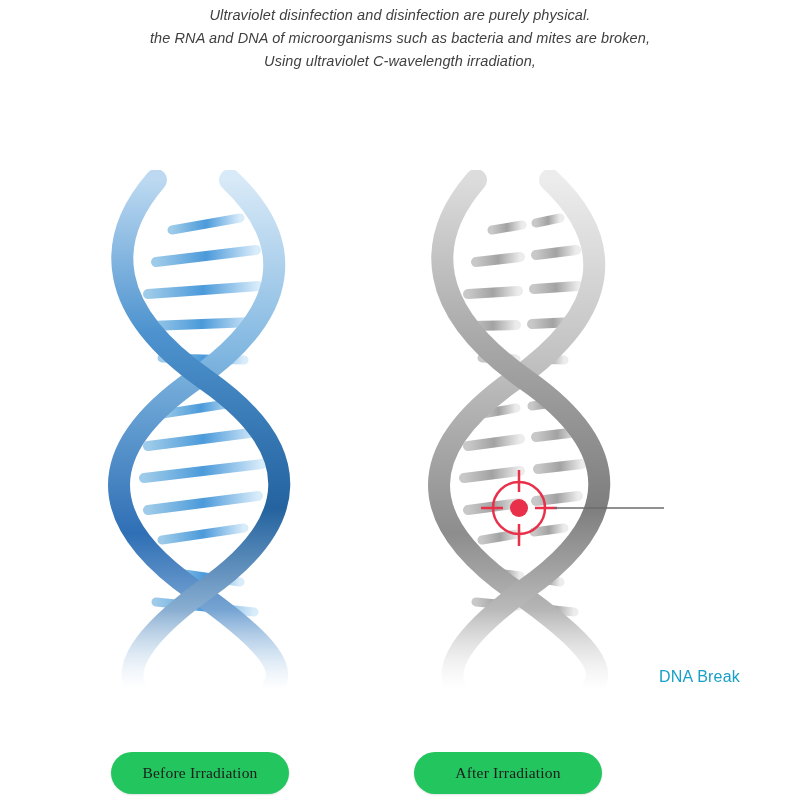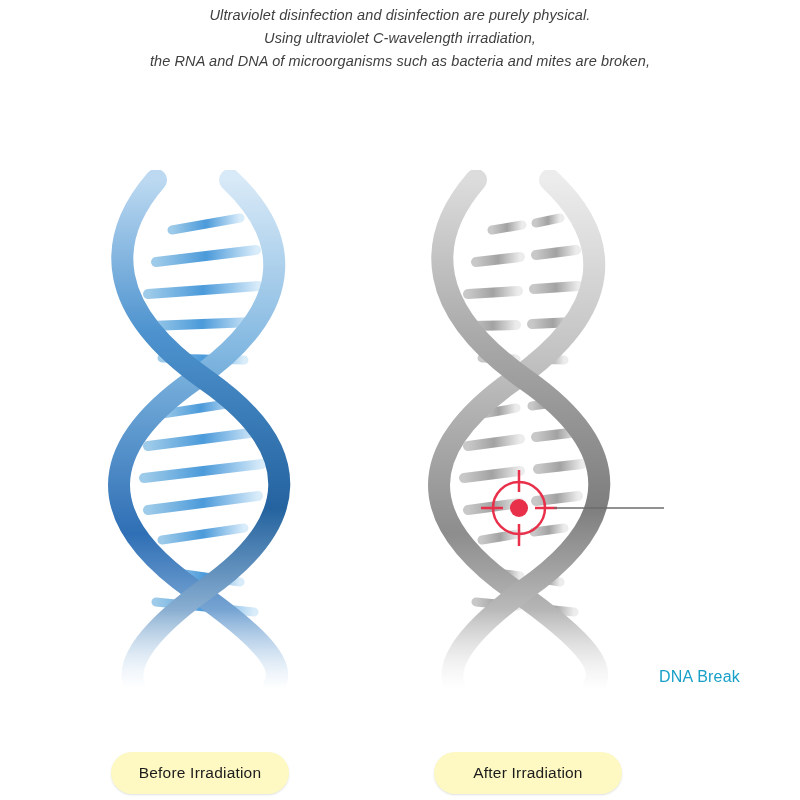--- a/index.html
+++ b/index.html
@@ -73,41 +73,42 @@
     left: 0;
     top: 752px;
     width: 800px;
     height: 48px;
   }
   .pill {
     position: absolute;
     top: 0;
     height: 42px;
     border-radius: 21px;
-    background: #fef9c3;
+    background: #22c55e;
     color: #1c1c1c;
     font-size: 15.5px;
     display: flex;
     align-items: center;
     justify-content: center;
     box-shadow: 0 1px 2px rgba(0,0,0,.12);
     letter-spacing: .2px;
     cursor: pointer;
     user-select: none;
+    font-family: Liberation Serif, serif;
   }
   .pill.before { left: 111px; width: 178px; }
-  .pill.after  { left: 434px; width: 188px; }
+  .pill.after  { left: 414px; width: 188px; }
 </style>
 </head>
 <body>
 
 <div class="caption">
   <div class="caption-line">Ultraviolet disinfection and disinfection are purely physical.</div>
+  <div class="caption-line">the RNA and DNA of microorganisms such as bacteria and mites are broken,</div>
   <div class="caption-line">Using ultraviolet C-wavelength irradiation,</div>
-  <div class="caption-line">the RNA and DNA of microorganisms such as bacteria and mites are broken,</div>
 </div>
 
 <div class="diagram">
 
   <div class="helix-panel left">
     <svg class="helix-svg" width="320" height="520" viewBox="0 0 320 520">
       <defs>
         <linearGradient id="blueStrandA" x1="0" y1="0" x2="0" y2="1">
           <stop offset="0%" stop-color="#d8e9f7"></stop>
           <stop offset="35%" stop-color="#7fb6e0"></stop>

